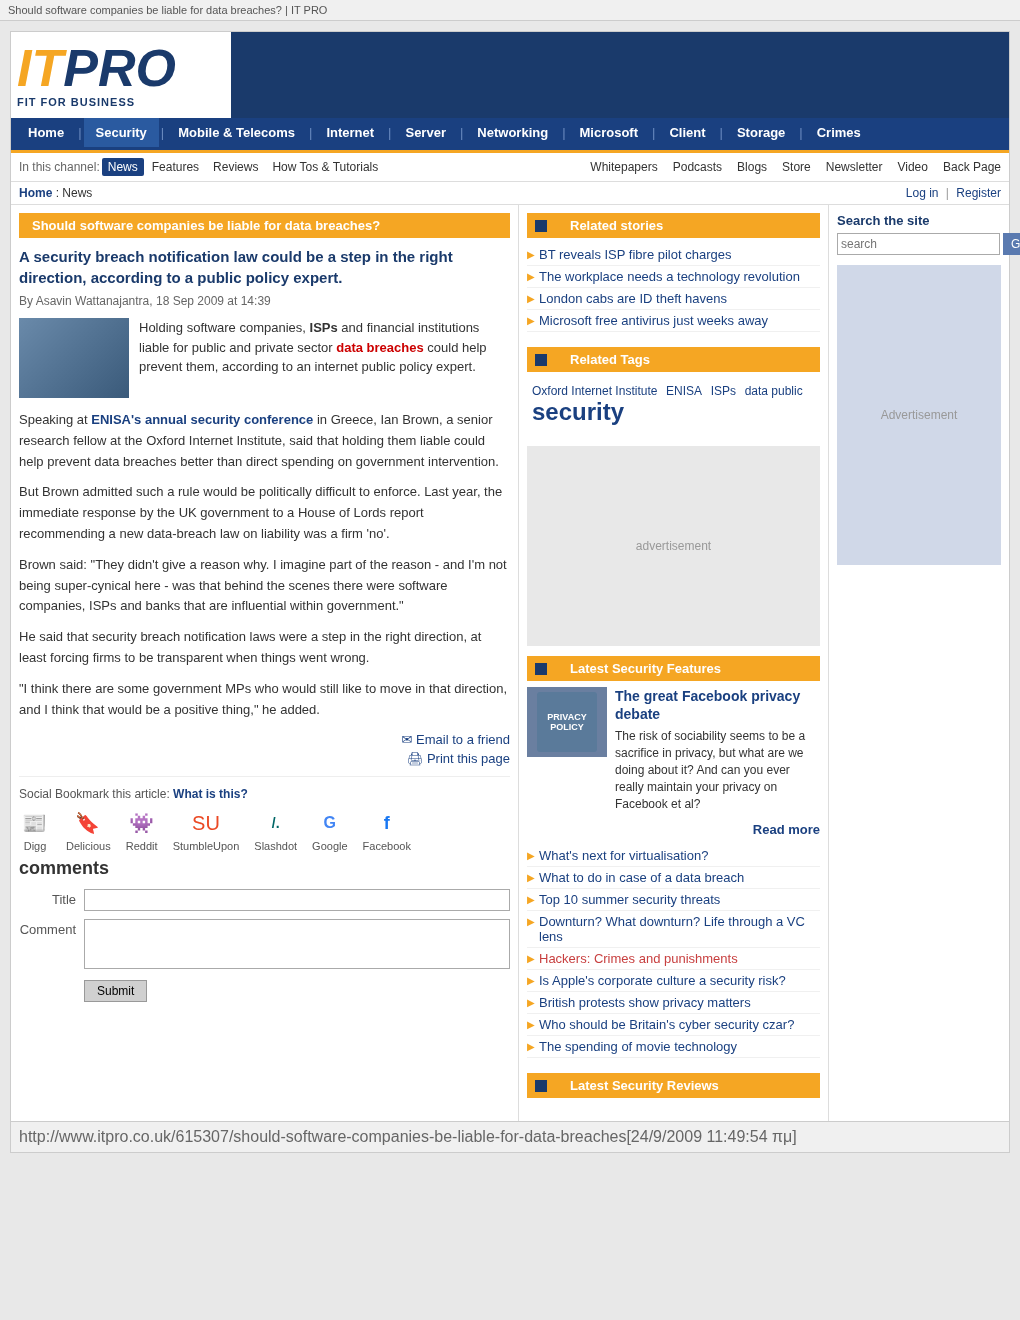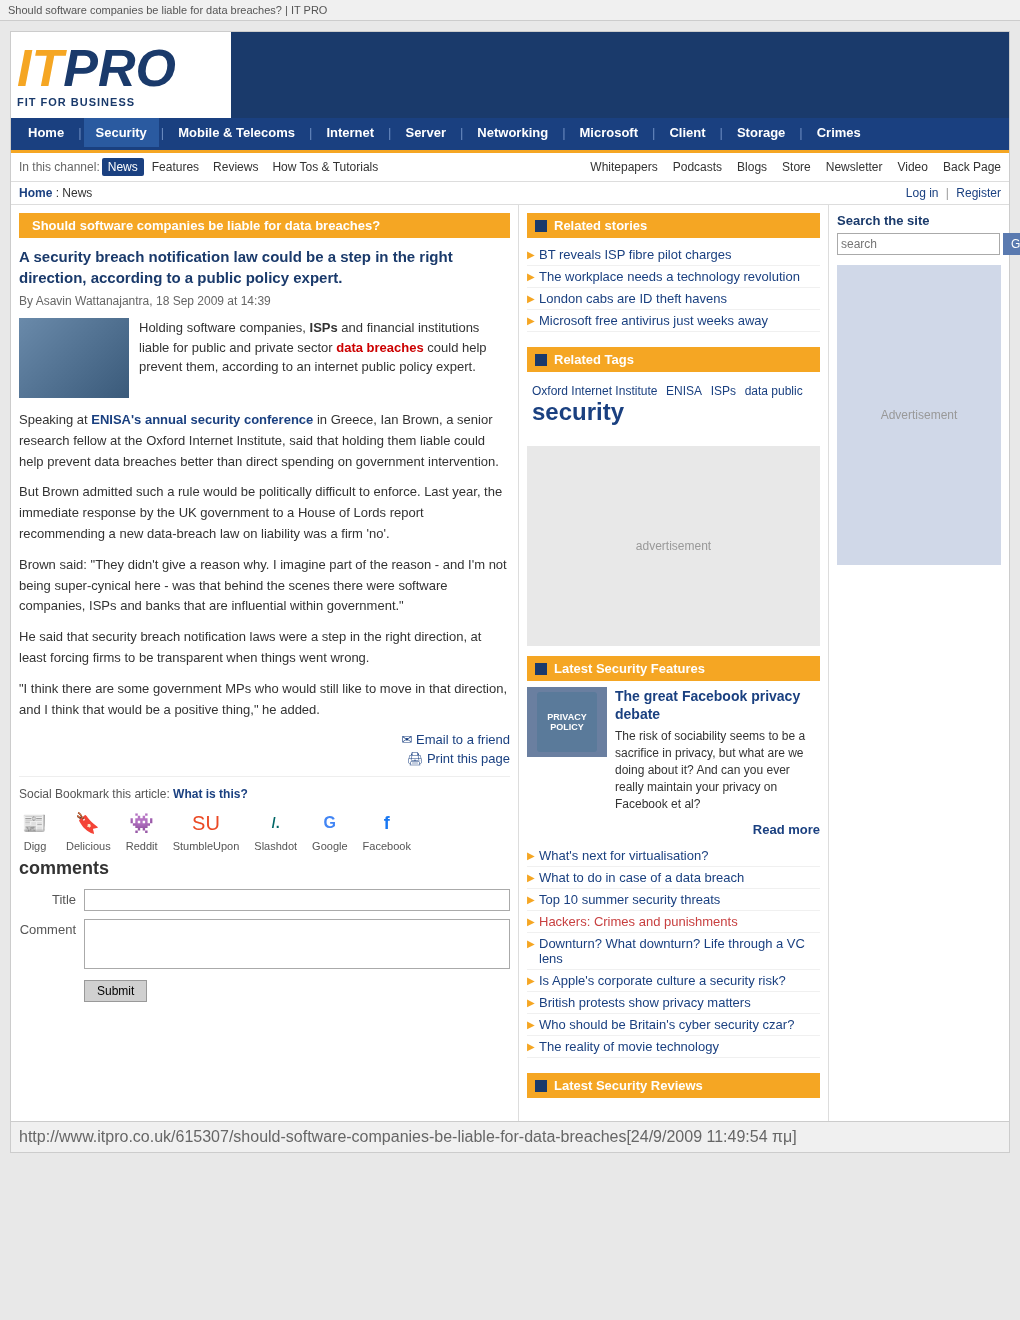--- a/index.html
+++ b/index.html
@@ -89,21 +89,21 @@
     .form-input { flex: 1; }
     .form-input input, .form-input textarea { width: 100%; border: 1px solid #aaa; padding: 3px; font-size: 12px; font-family: Arial; }
     .form-input textarea { height: 50px; resize: none; }
     .submit-btn { margin-left: 65px; background: #d0d0d0; border: 1px solid #999; padding: 3px 12px; font-size: 12px; cursor: pointer; }
     
     
     .middle-col { width: 310px; padding: 8px; border-right: 1px solid #ddd; }
     
     
     .section-box { margin-bottom: 15px; }
-    .section-header { background: #f5a623; color: #fff; padding: 5px 8px; font-size: 13px; font-weight: bold; display: flex; align-items: center; gap: 7px; margin-bottom: 6px; }
+    .section-header { background: #f5a623; color: #fff; padding: 5px 8px; font-size: 13px; font-weight: bold; display: flex; align-items: center; gap: 23px; margin-bottom: 6px; }
     .section-header .box-icon { width: 12px; height: 12px; background: #1a3a6b; display: inline-block; }
     
     .related-list { list-style: none; padding: 0; }
     .related-list li { padding: 3px 0; font-size: 13px; border-bottom: 1px solid #f0f0f0; padding-left: 12px; position: relative; }
     .related-list li:before { content: '▶'; color: #f5a623; position: absolute; left: 0; font-size: 10px; top: 5px; }
     .related-list li a { color: #1a4080; text-decoration: none; }
     
     
     .tags-section { margin-bottom: 15px; }
     .tag-link { color: #1a4080; text-decoration: none; font-size: 12px; margin-right: 5px; }
@@ -349,26 +349,26 @@
           </div>
         </div>
         <div class="read-more">
           <a href="#">Read more</a>
         </div>
 
         <ul class="related-list" style="margin-top:8px;">
           <li><a href="#">What's next for virtualisation?</a></li>
           <li><a href="#">What to do in case of a data breach</a></li>
           <li><a href="#">Top 10 summer security threats</a></li>
+          <li><a href="#">Downturn? What downturn? Life through a VC lens</a></li>
           <li><a href="#" style="color:#c84040;">Hackers: Crimes and punishments</a></li>
-          <li><a href="#">Downturn? What downturn? Life through a VC lens</a></li>
           <li><a href="#">Is Apple's corporate culture a security risk?</a></li>
           <li><a href="#">British protests show privacy matters</a></li>
           <li><a href="#">Who should be Britain's cyber security czar?</a></li>
-          <li><a href="#">The reality of movie technology</a></li>
+          <li><a href="#">The spending of movie technology</a></li>
         </ul>
       </div>
 
       <div class="section-box">
         <div class="section-header">
           <span class="box-icon"></span>
           <span>Latest Security Reviews</span>
         </div>
       </div>
 

